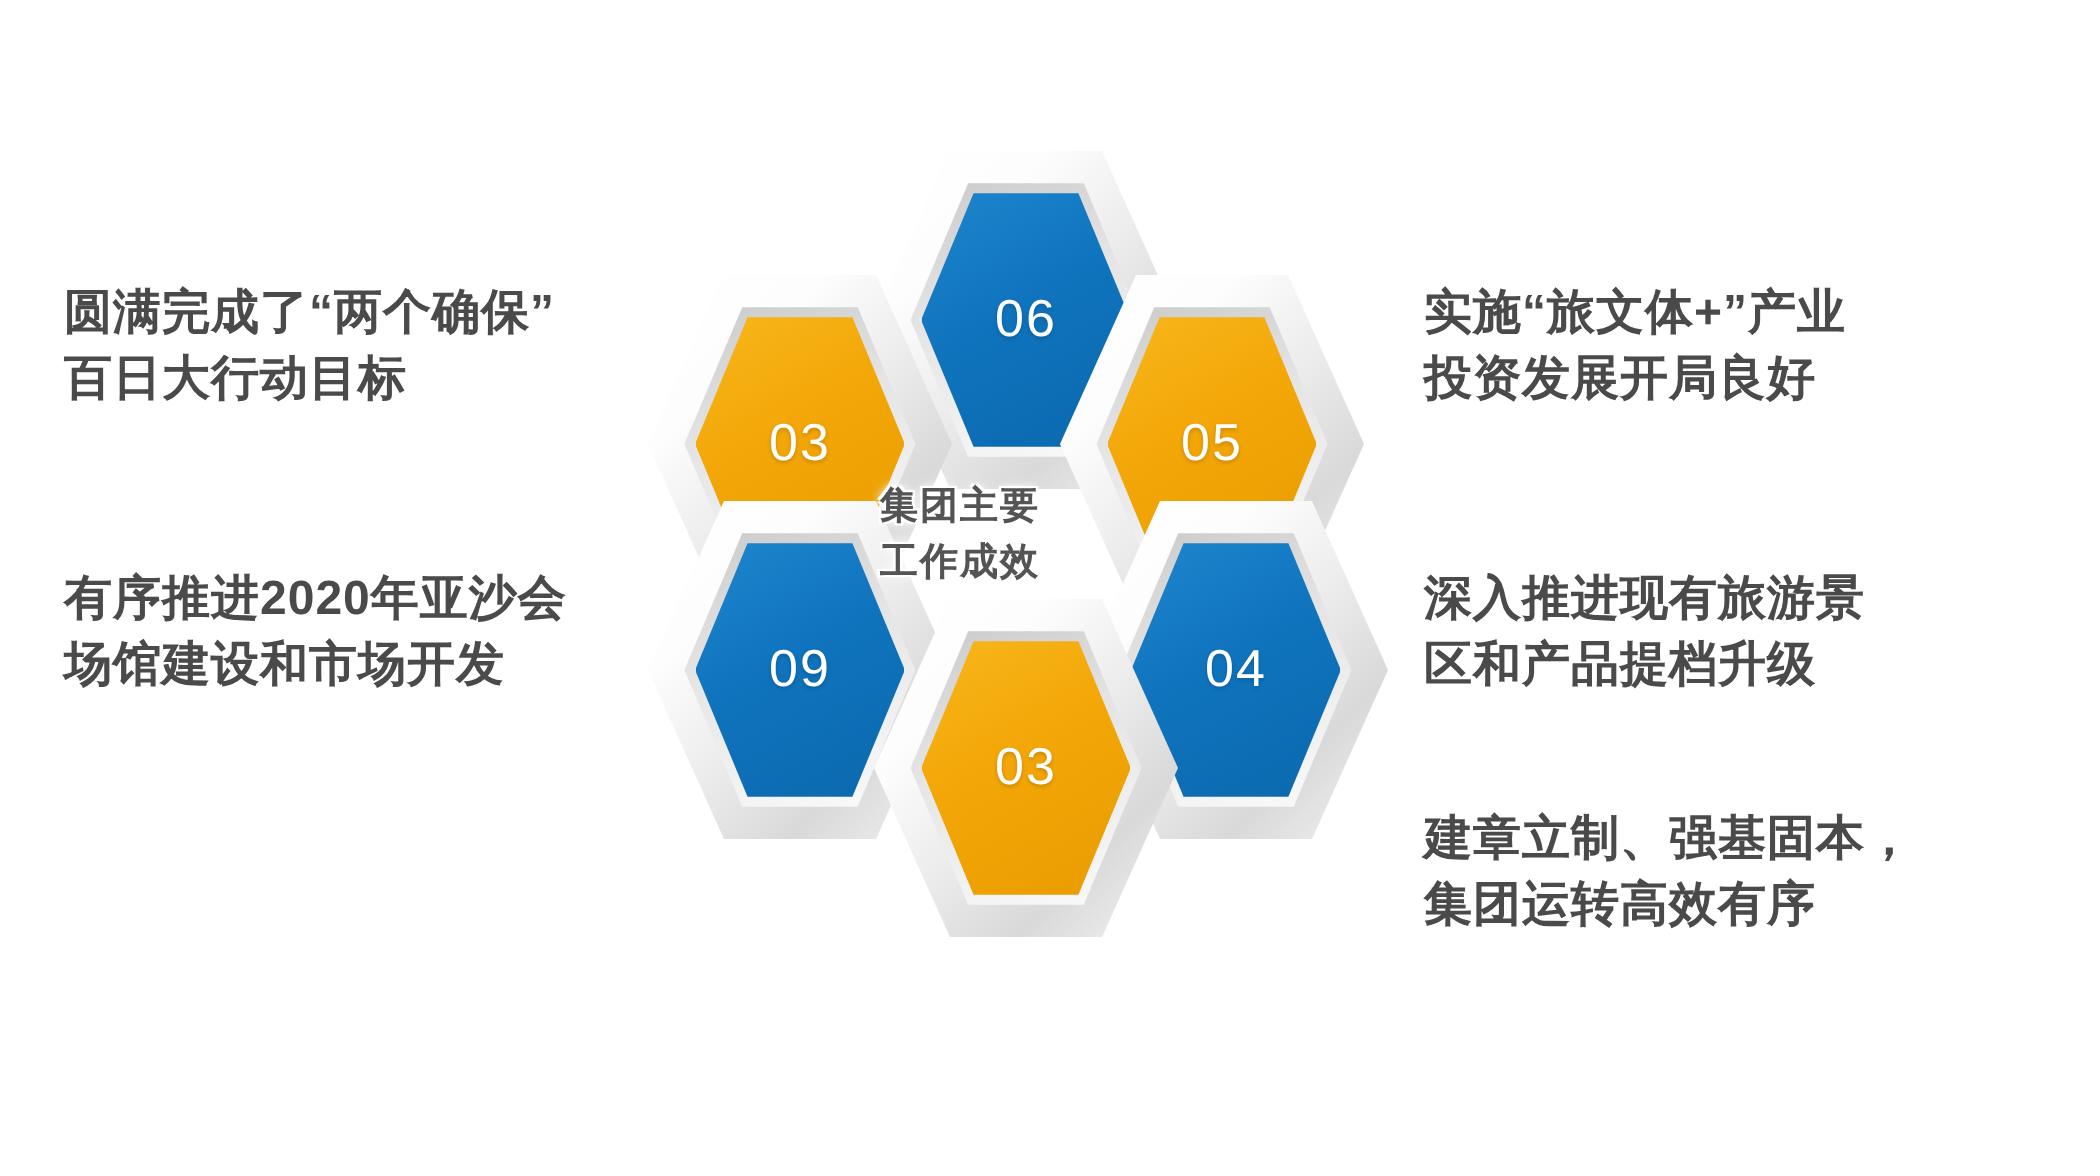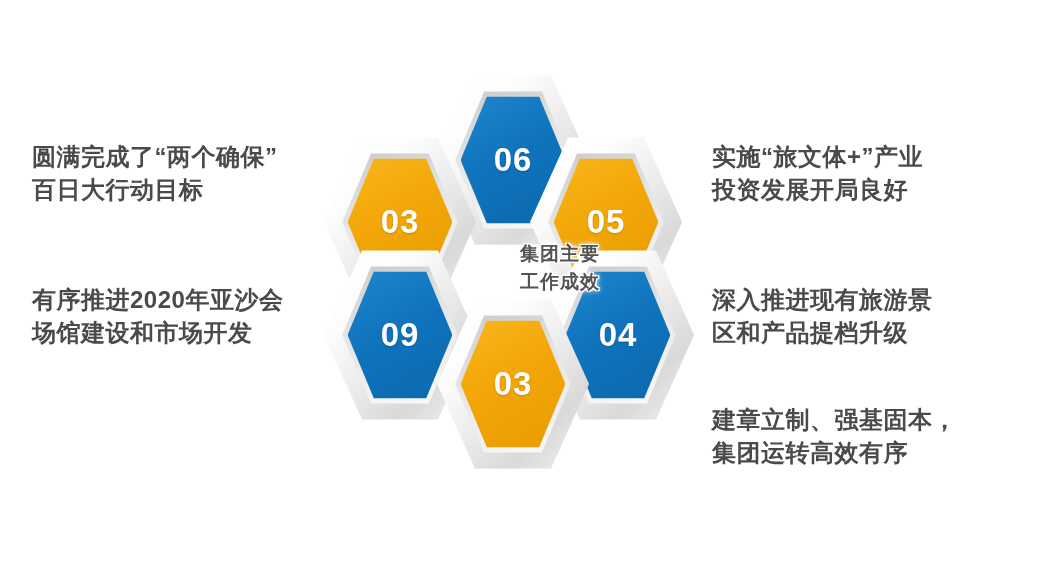--- a/index.html
+++ b/index.html
@@ -73,42 +73,42 @@
     display:flex;
     align-items:center;
     justify-content:center;
     box-shadow:inset 0 0 0 0 rgba(0,0,0,0);
   }
   .hex-core.blue   { background:linear-gradient(150deg,#1f86ce 0%,#0f74bd 45%,#0b68ad 100%); }
   .hex-core.orange { background:linear-gradient(150deg,#f8b71c 0%,#f3a607 45%,#e89c00 100%); }
 
   .hex-num {
     color:#ffffff;
-    font-weight:700;
-    font-size:33px;
+    font-weight:400;
+    font-size:26px;
     letter-spacing:1px;
     line-height:1;
     text-shadow:0 1px 2px rgba(0,0,0,0.18);
     transform:translateY(-1px);
   }
 
   
   .pos-06 { left:117px; top:-6px;  }
   .pos-01 { left:4px;   top:56px;  }
   .pos-05 { left:210px; top:56px;  }
   .pos-02 { left:4px;   top:169px; }
   .pos-04 { left:222px; top:169px; }
   .pos-03 { left:117px; top:218px; }
 
   
   #center-label {
     position:absolute;
     left:120px; top:162px;
     width:160px;
-    text-align:right;
+    text-align:left;
     font-size:19px;
     font-weight:700;
     line-height:1.45;
     color:#545454;
     white-space:pre-line;
     letter-spacing:1px;
     z-index:30;
     text-shadow:
       -1.2px -1.2px 0 #fff, 1.2px -1.2px 0 #fff,
       -1.2px  1.2px 0 #fff, 1.2px  1.2px 0 #fff,

